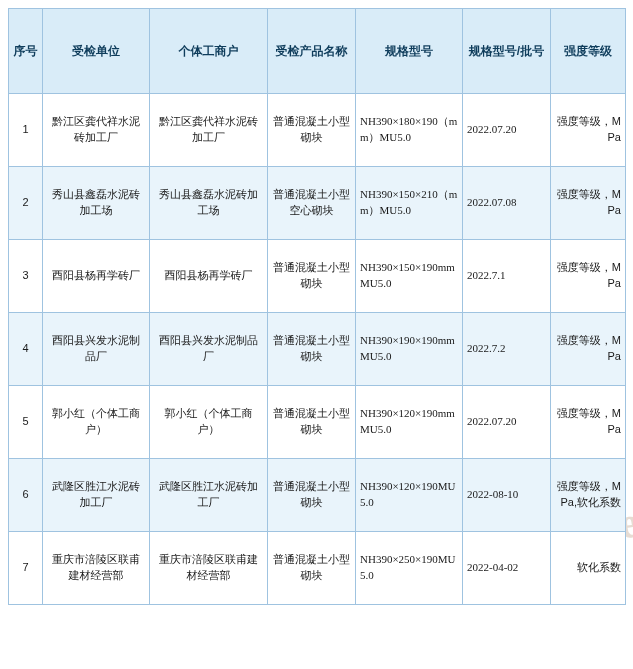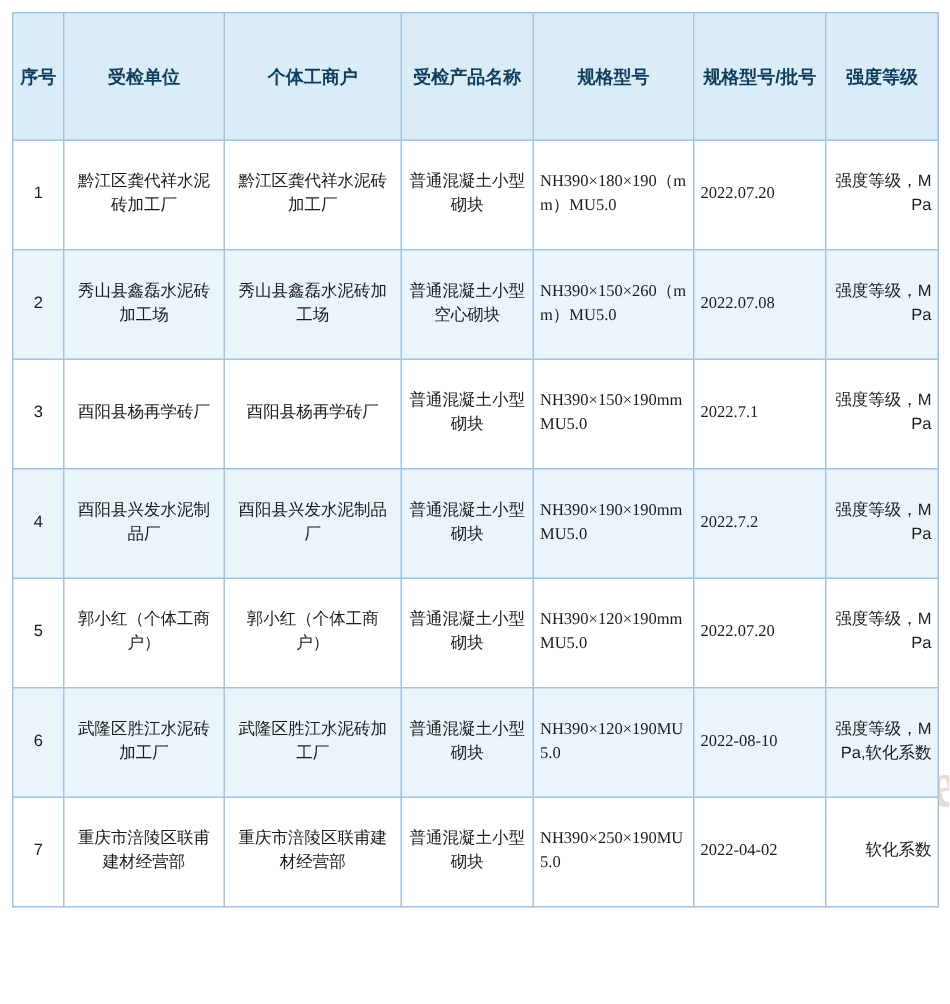--- a/index.html
+++ b/index.html
@@ -185,21 +185,21 @@
         <td class="col-product">普通混凝土小型砌块</td>
         <td class="col-spec">NH390×180×190（mm）MU5.0</td>
         <td class="col-date">2022.07.20</td>
         <td class="col-fail">强度等级，MPa</td>
       </tr>
       <tr class="even">
         <td class="idx">2</td>
         <td class="col-unit">秀山县鑫磊水泥砖加工场</td>
         <td class="col-maker">秀山县鑫磊水泥砖加工场</td>
         <td class="col-product">普通混凝土小型空心砌块</td>
-        <td class="col-spec">NH390×150×260（mm）MU5.0</td>
+        <td class="col-spec">NH390×150×210（mm）MU5.0</td>
         <td class="col-date">2022.07.08</td>
         <td class="col-fail">强度等级，MPa</td>
       </tr>
       <tr class="odd">
         <td class="idx">3</td>
         <td class="col-unit">酉阳县杨再学砖厂</td>
         <td class="col-maker">酉阳县杨再学砖厂</td>
         <td class="col-product">普通混凝土小型砌块</td>
         <td class="col-spec">NH390×150×190mm MU5.0</td>
         <td class="col-date">2022.7.1</td>

